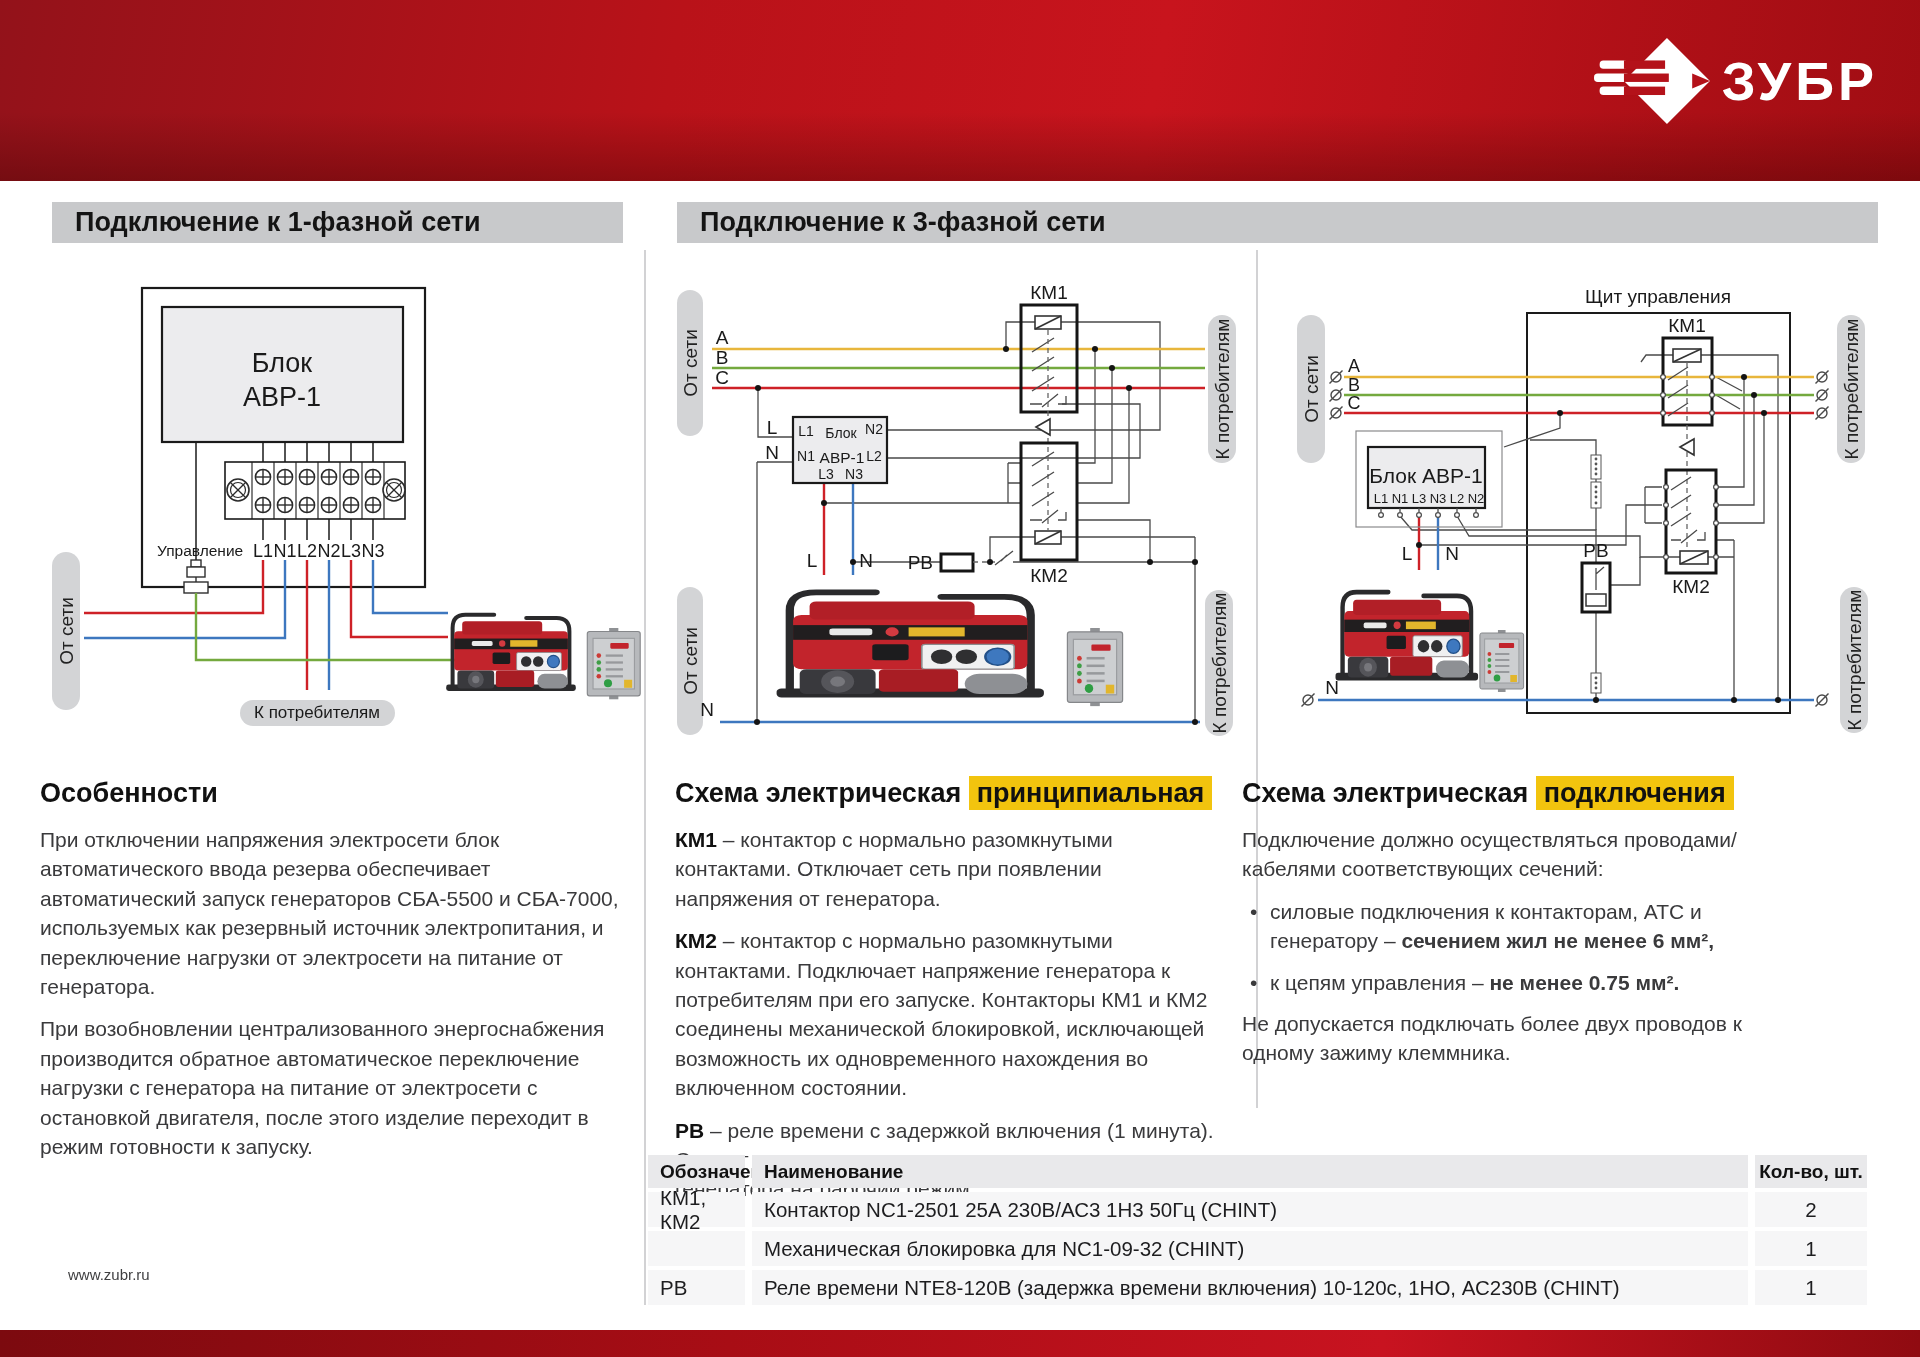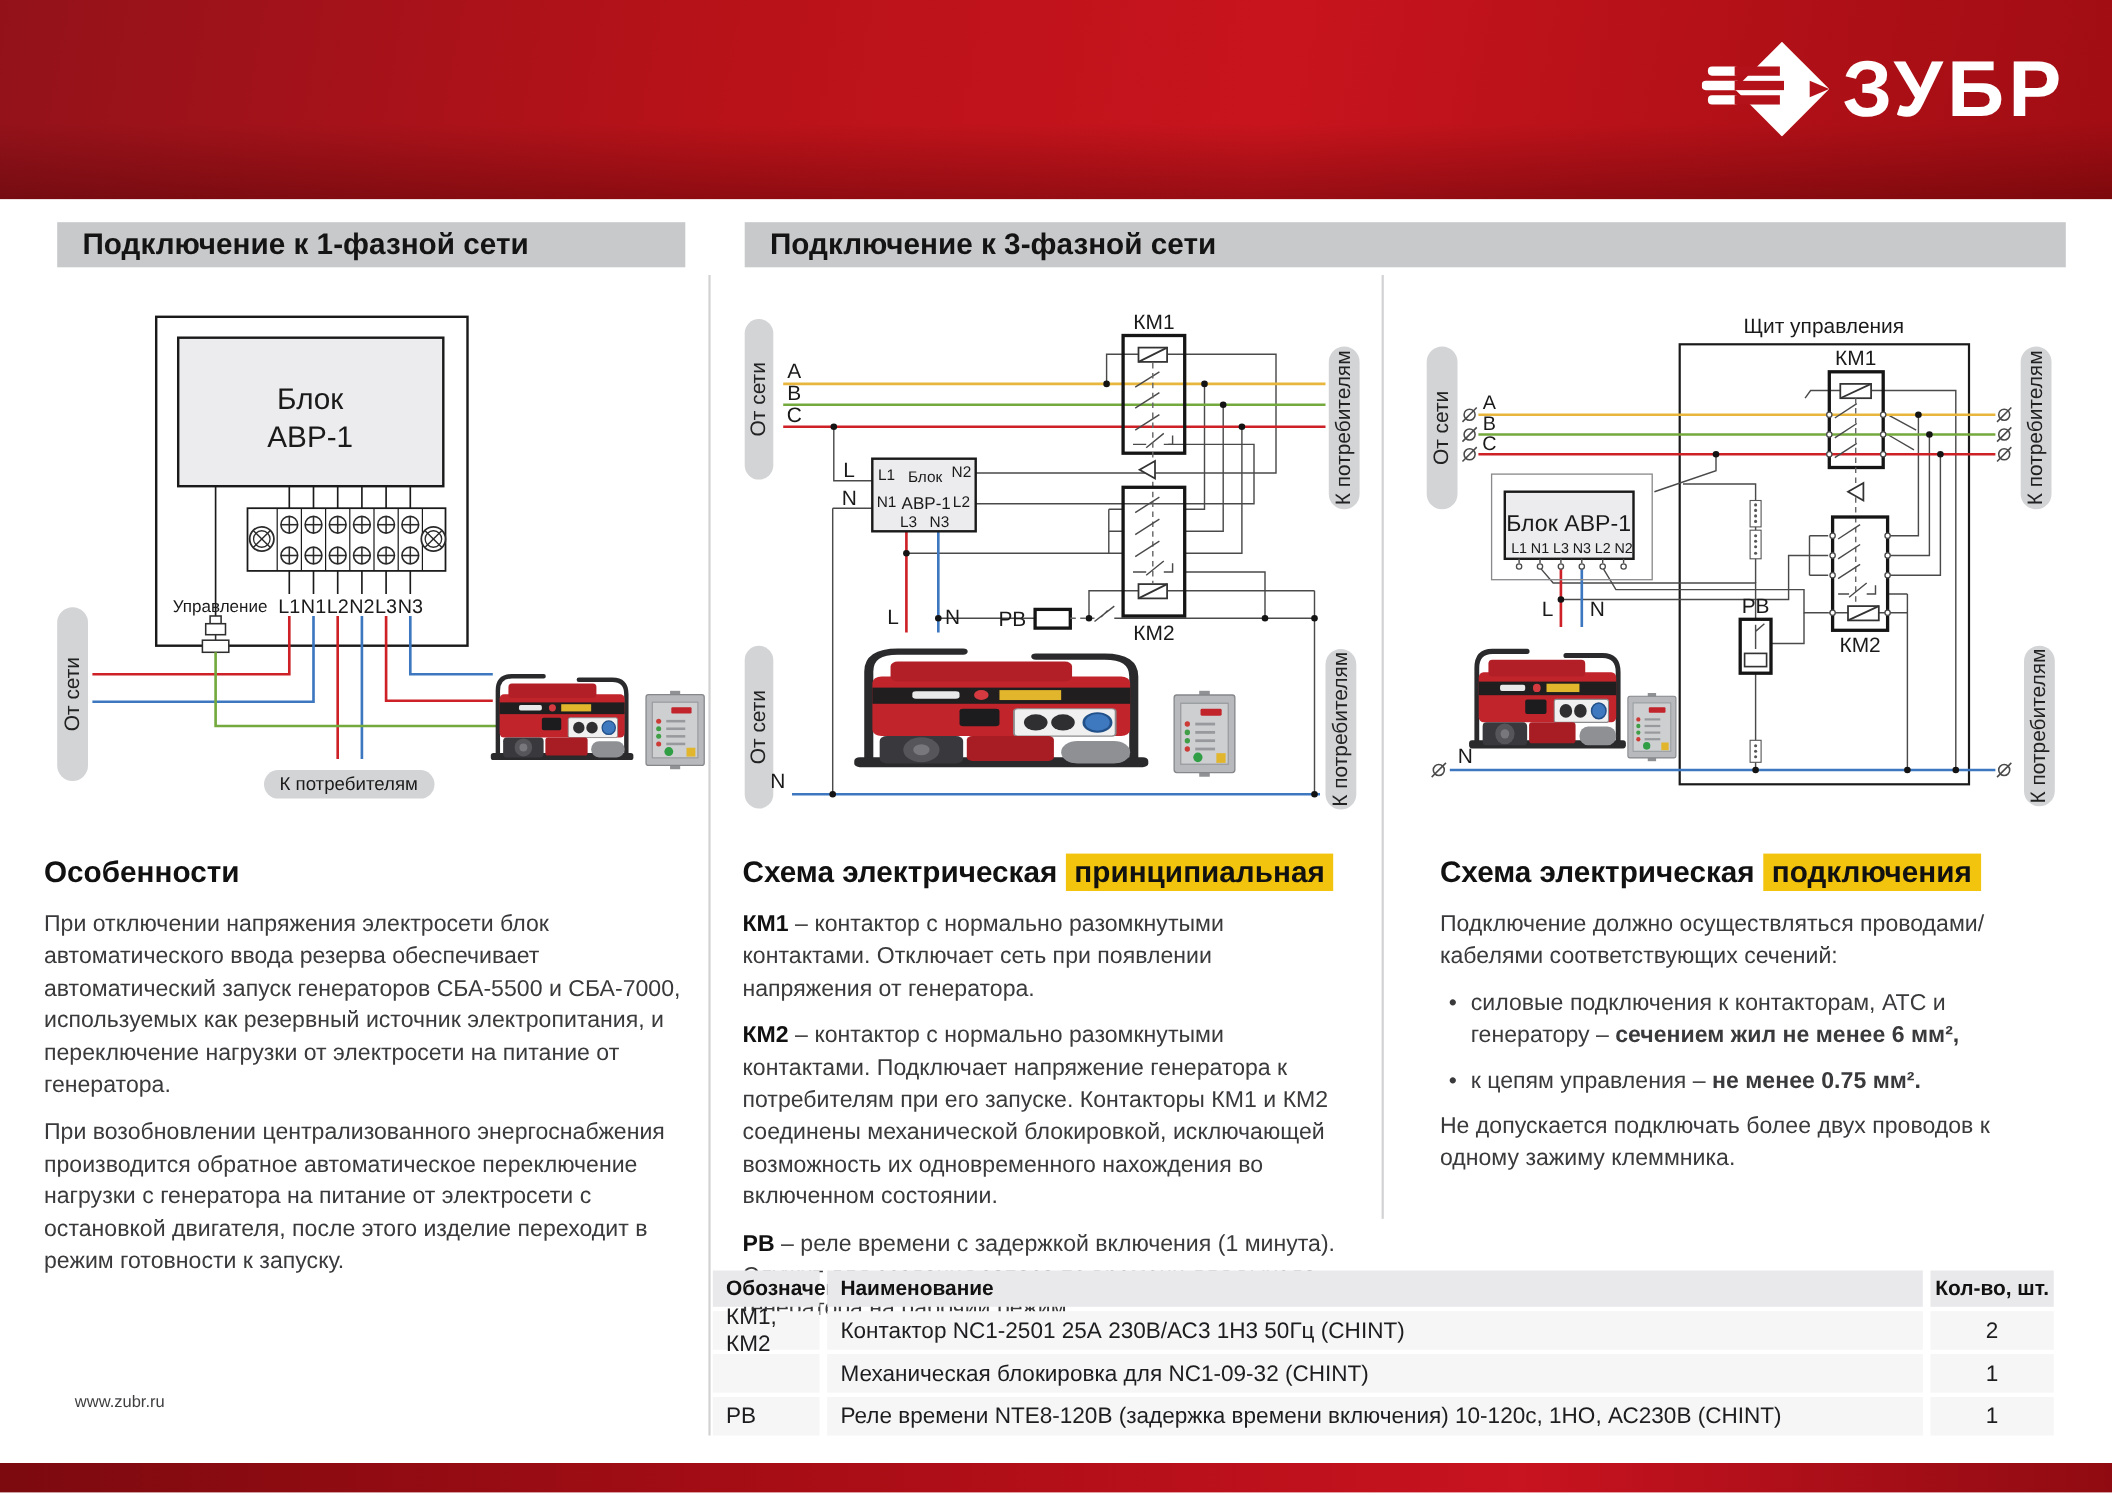--- a/index.html
+++ b/index.html
@@ -4,21 +4,21 @@
 <style>
   html,body{margin:0;padding:0;background:#fff;}
   .page{position:relative;width:1920px;height:1357px;background:#ffffff;overflow:hidden;
         font-family:"Liberation Sans",sans-serif;color:#1a1a1a;}
   
   .hdr{position:absolute;left:0;top:0;width:1920px;height:181px;
        background:linear-gradient(180deg,rgba(0,0,0,0) 62%,rgba(50,0,0,.32) 100%),
                   linear-gradient(100deg,#93121a 0%,#b91219 35%,#c8141d 60%,#a00d13 100%);}
   .hdr h1{position:absolute;left:40px;top:56px;margin:0;font-size:40px;font-weight:700;color:#fff;letter-spacing:-.3px;}
   .logo{position:absolute;right:42px;top:38px;display:flex;align-items:center;gap:12px;}
-  .logo-text{font-size:72px;font-weight:800;color:#fff;letter-spacing:4px;line-height:1;}
+  .logo-text{font-size:54px;font-weight:800;color:#fff;letter-spacing:4px;line-height:1;}
   
   .secbar{position:absolute;top:202px;height:41px;background:#c8c9cb;display:flex;align-items:center;
           font-size:27px;font-weight:700;color:#141414;}
   .secbar.sb-left{left:52px;width:571px;padding-left:23px;box-sizing:border-box;}
   .secbar.sb-right{left:677px;width:1201px;padding-left:23px;box-sizing:border-box;}
   .vdiv{position:absolute;width:2px;background:#d2d2d4;}
   
   svg.dg{position:absolute;}
   svg text{fill:#1a1a1a;font-family:"Liberation Sans",sans-serif;}
   .t27{font-size:27px;}
@@ -537,21 +537,21 @@
     <p>При возобновлении централизованного энергоснабжения производится обратное автоматическое переключение нагрузки с генератора на питание от электросети с остановкой двигателя, после этого изделие переходит в режим готовности к запуску.</p>
   </div>
 
   <div class="col" style="left:675px;width:550px;">
     <h2><span>Схема электрическая</span> <mark class="hl">принципиальная</mark></h2>
     <p><b class="term">КМ1</b><span> – контактор с нормально разомкнутыми контактами. Отключает сеть при появлении напряжения от генератора.</span></p>
     <p><b class="term">КМ2</b><span> – контактор с нормально разомкнутыми контактами. Подключает напряжение генератора к потребителям при его запуске. Контакторы КМ1 и КМ2 соединены механической блокировкой, исключающей возможность их одновременного нахождения во включенном состоянии.</span></p>
     <p><b class="term">РВ</b><span> – реле времени с задержкой включения (1 минута). Служит для создания запаса по времени для выхода генератора на рабочий режим.</span></p>
   </div>
 
-  <div class="col" style="left:1309px;width:545px;">
+  <div class="col" style="left:1242px;width:545px;">
     <h2><span>Схема электрическая</span> <mark class="hl">подключения</mark></h2>
     <p>Подключение должно осуществляться проводами/кабелями соответствующих сечений:</p>
     <ul>
       <li><span>силовые подключения к контакторам, АТС и генератору – </span><b>сечением жил не менее 6 мм²,</b></li>
       <li><span>к цепям управления – </span><b>не менее 0.75 мм².</b></li>
     </ul>
     <p>Не допускается подключать более двух проводов к одному зажиму клеммника.</p>
   </div>
 
   <div class="tbl">

